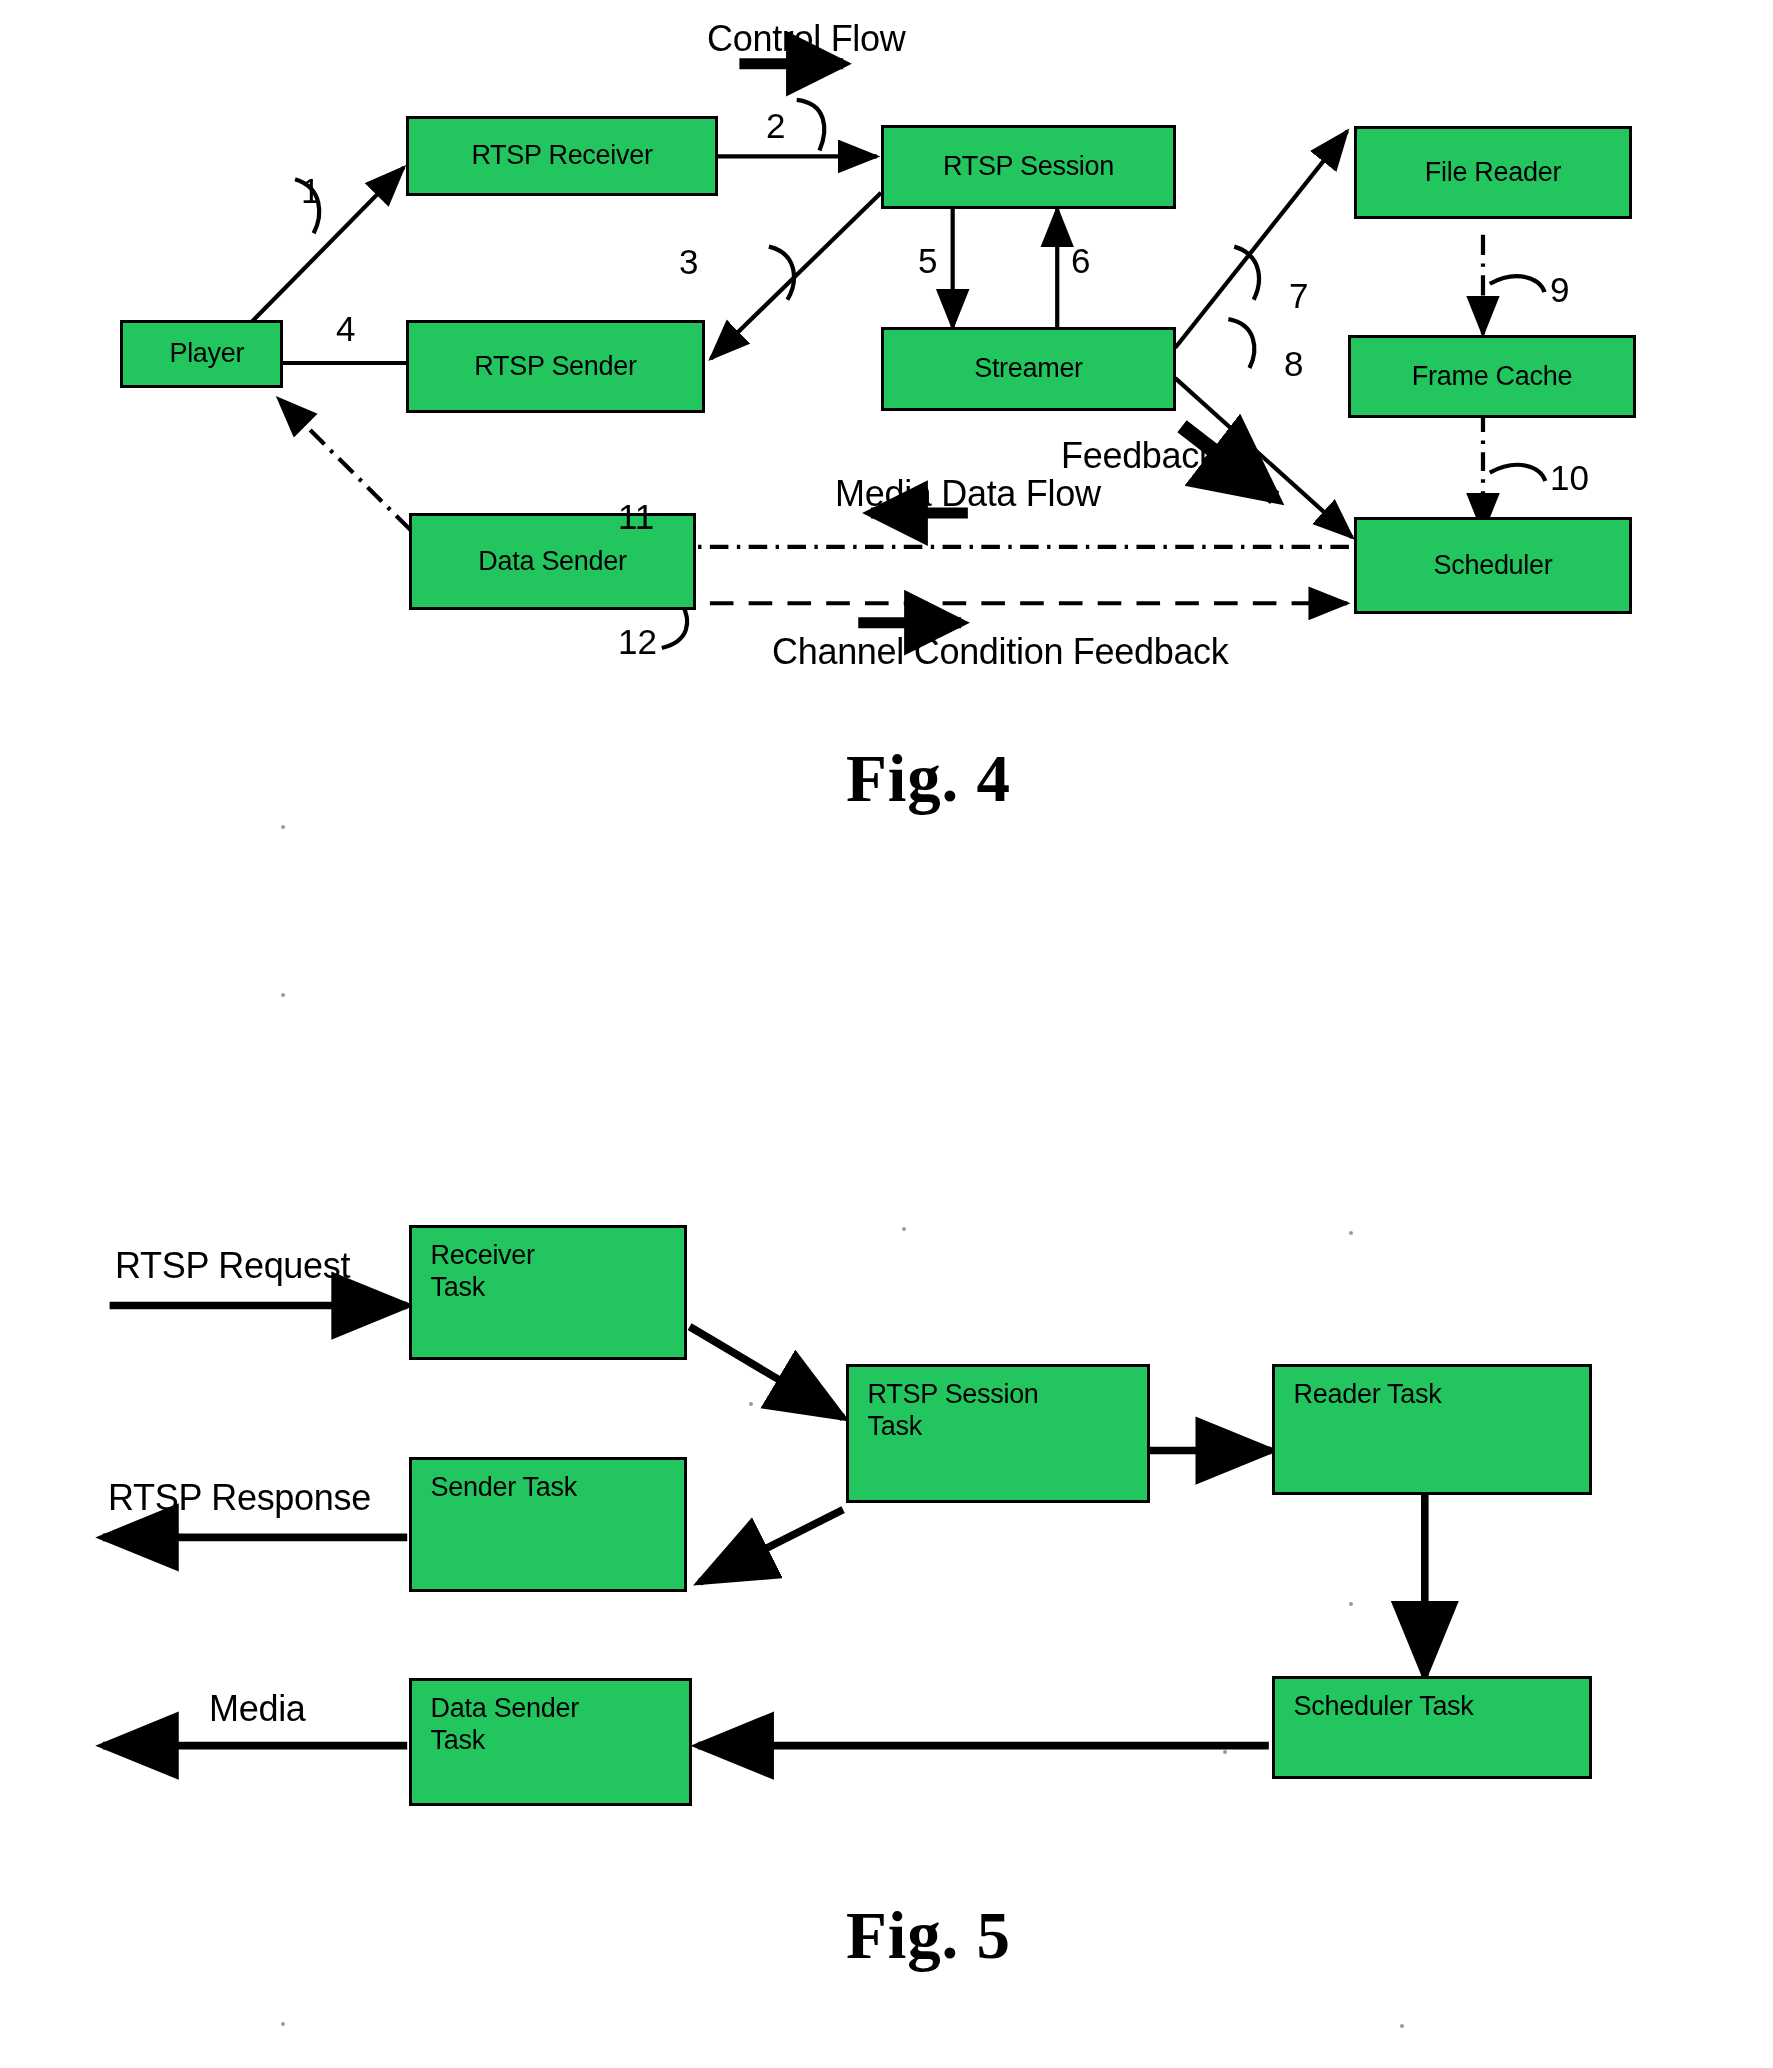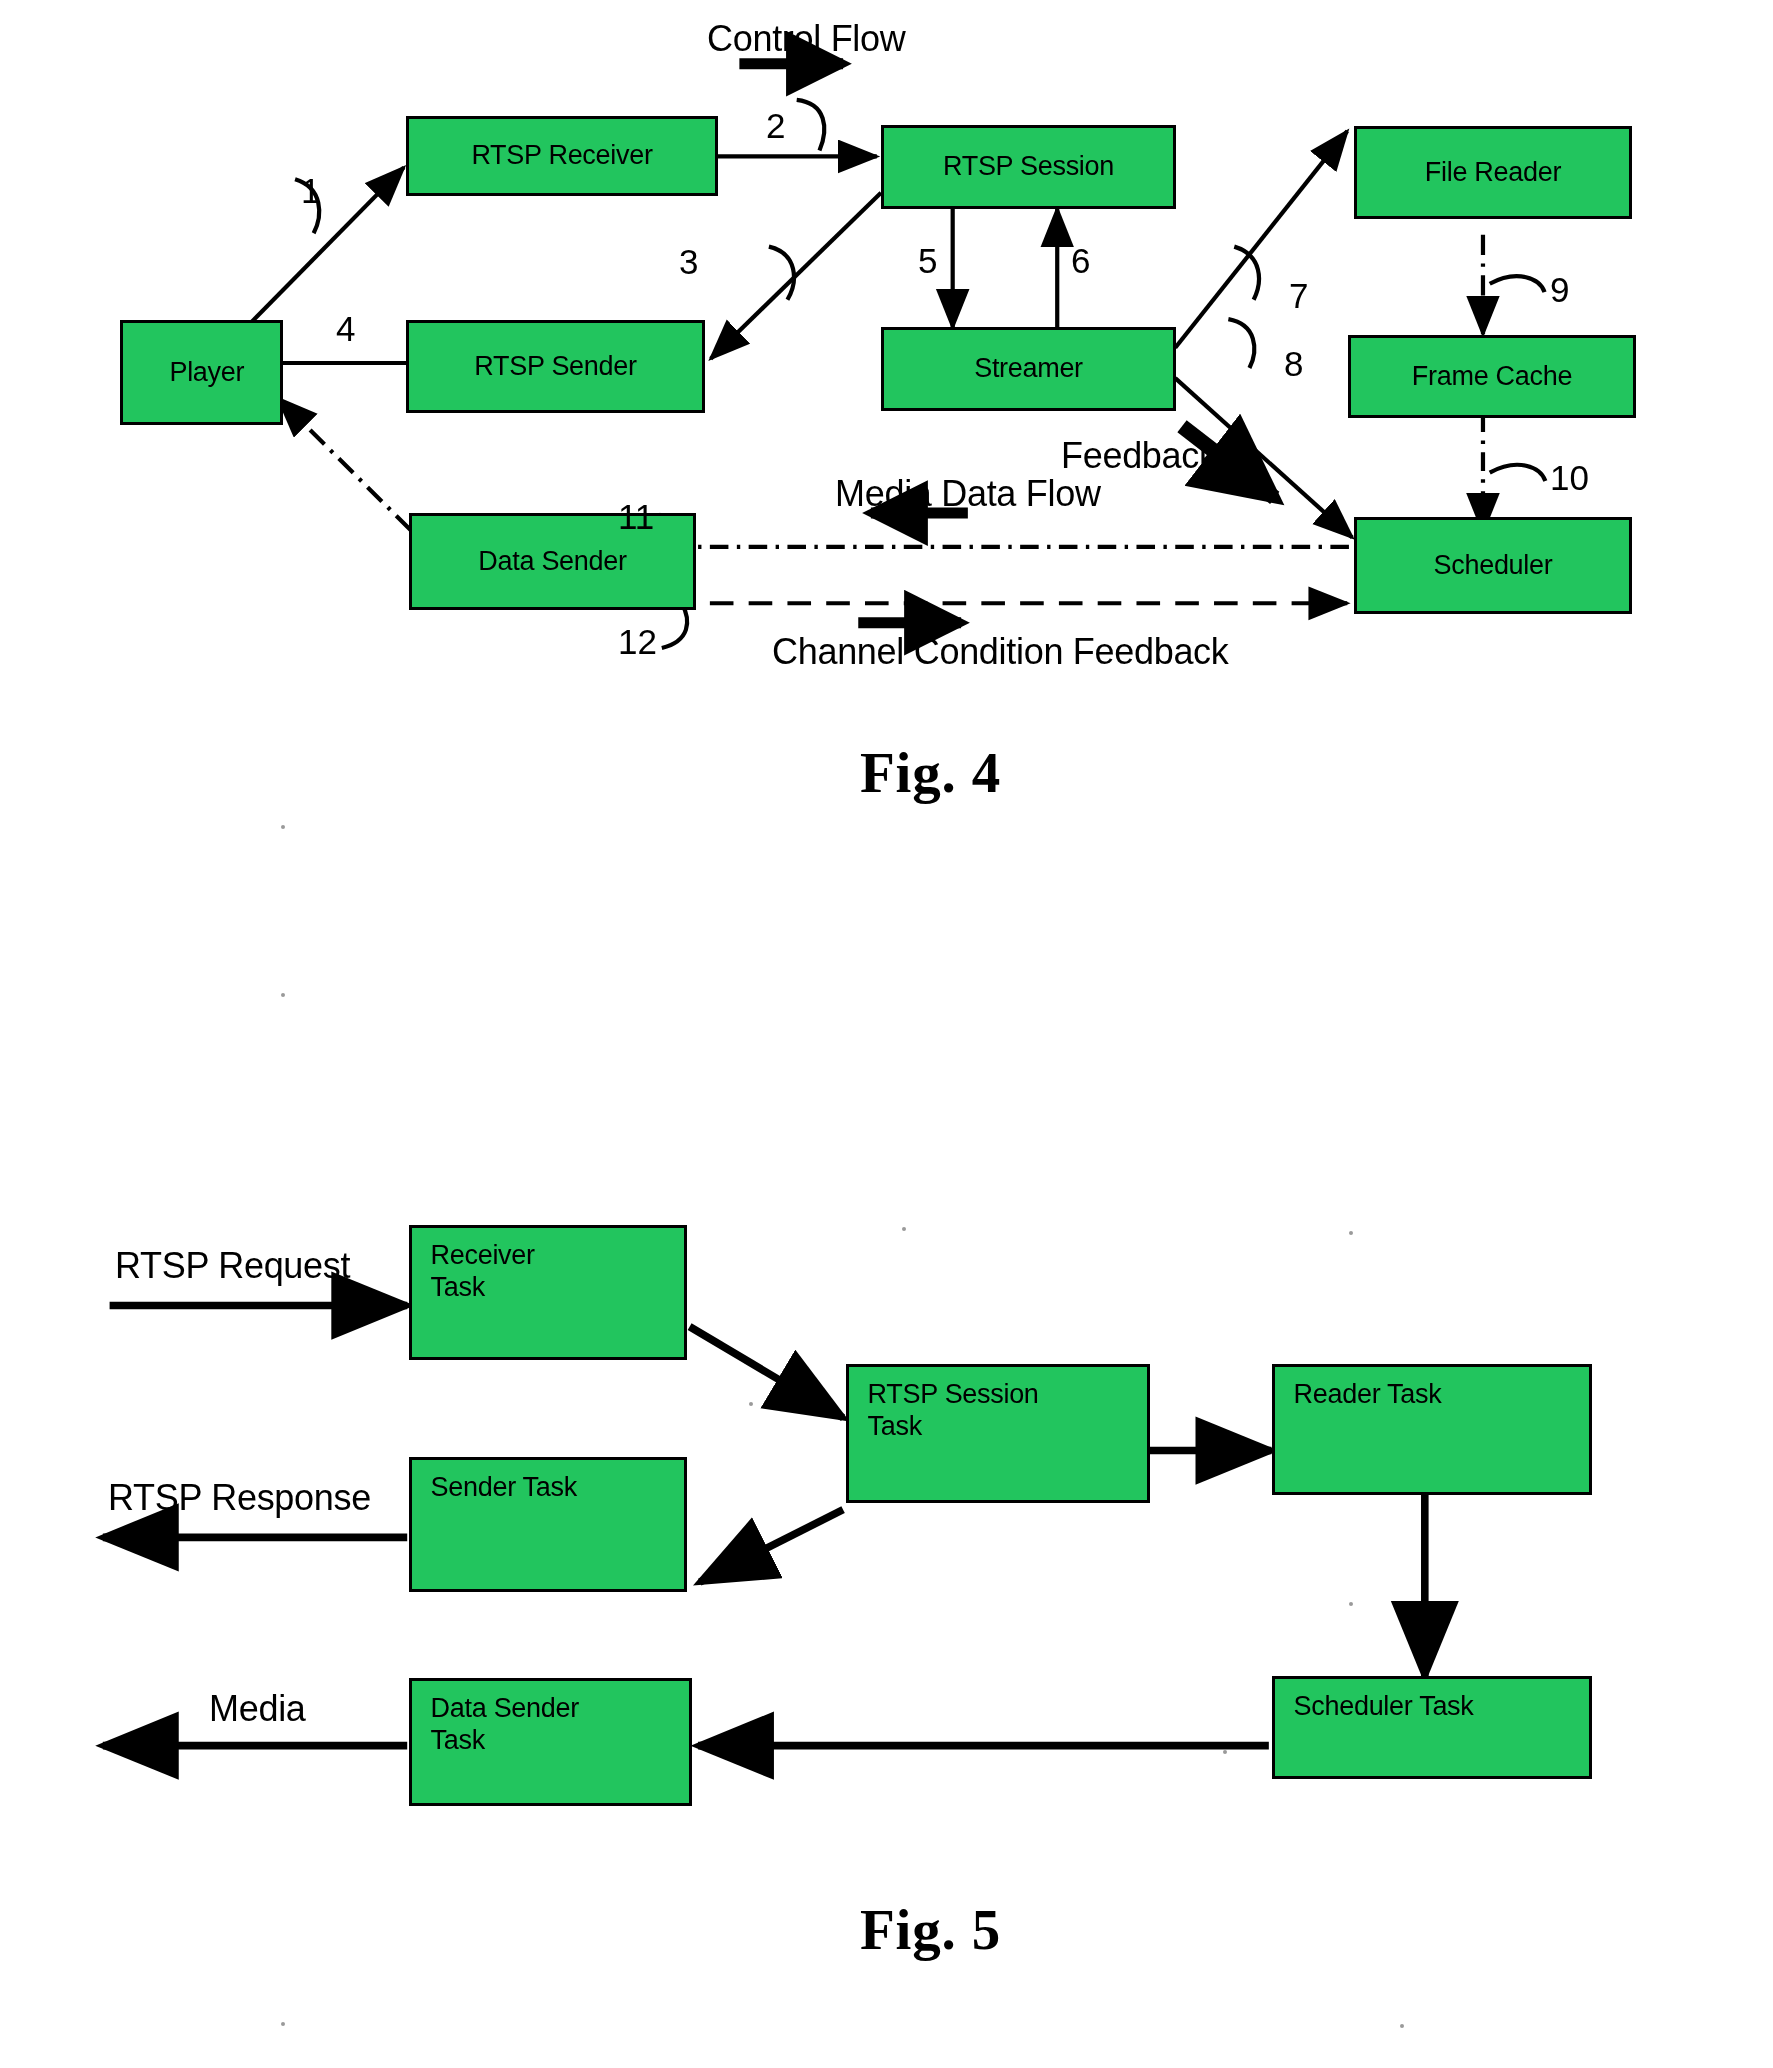--- a/index.html
+++ b/index.html
@@ -57,24 +57,23 @@
   .num {
     position: absolute;
     font-size: 35px;
     line-height: 1;
     white-space: nowrap;
   }
   .figcap {
     position: absolute;
     font-family: "Liberation Serif", serif;
     font-weight: bold;
-    font-size: 57px;
+    font-size: 67px;
     letter-spacing: 0.8px;
     white-space: nowrap;
-    margin-left: 14px;
   }
 
   
   svg.wires {
     position: absolute;
     left: 0; top: 0;
     width: 1773px;
     height: 2069px;
     pointer-events: none;
   }
@@ -209,21 +208,21 @@
 
     <g>
       <line x1="1505" y1="2070" x2="828" y2="2070" stroke="#000" stroke-width="9" marker-end="url(#ahs)"></line>
     </g>
 
     <g>
       <line x1="483" y1="2070" x2="122" y2="2070" stroke="#000" stroke-width="9" marker-end="url(#ahs)"></line>
     </g>
   </svg>
 
-  <div class="box center" style="left:120px; top:320px; width:163px; height:105px;padding-left:19px;">
+  <div class="box center" style="left:120px; top:320px; width:163px; height:68px;padding-left:19px;">
     <span>Player</span>
   </div>
 
   <div class="box center" style="left:406px; top:116px; width:312px; height:80px;">
     <span>RTSP Receiver</span>
   </div>
 
   <div class="box center" style="left:406px; top:320px; width:299px; height:93px;">
     <span>RTSP Sender</span>
   </div>

